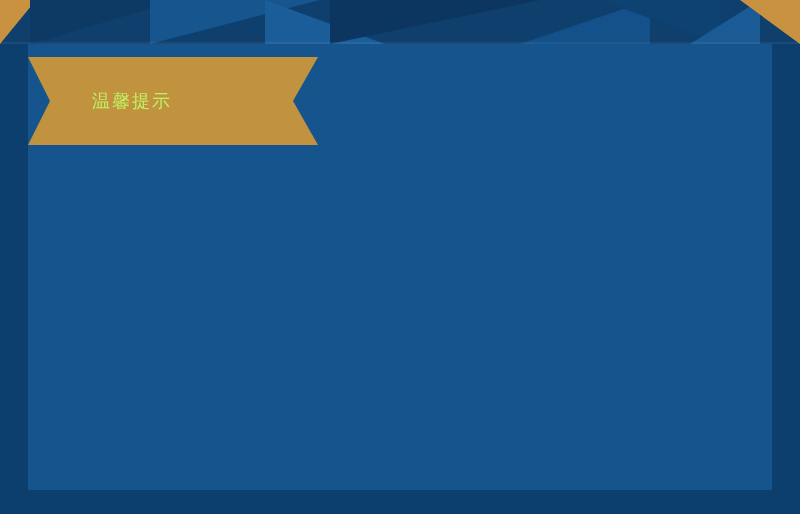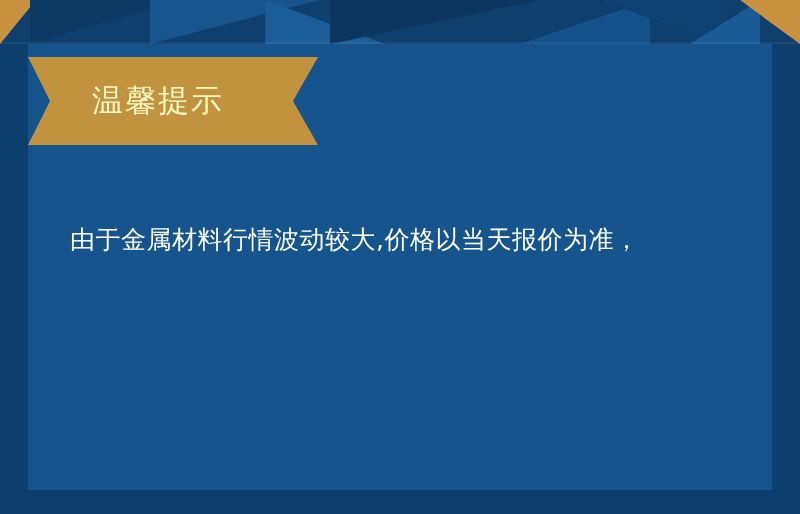--- a/index.html
+++ b/index.html
@@ -134,22 +134,22 @@
     height: 88px;
   }
   .ribbon svg {
     display: block;
   }
   .ribbon-text {
     position: absolute;
     left: 64px;
     top: 50%;
     transform: translateY(-50%);
-    color: #fef9c3;
-    font-size: 31px;
+    color: #bef264;
+    font-size: 18px;
     letter-spacing: 2px;
     font-family: "DejaVu Sans", "Liberation Sans", sans-serif;
     white-space: nowrap;
   }
 
   
   .body-text {
     position: absolute;
     left: 70px;
     top: 196px;
@@ -189,16 +189,15 @@
   <div class="panel"></div>
 
   <div class="ribbon">
     <svg width="290" height="88" viewBox="0 0 290 88" xmlns="http://www.w3.org/2000/svg">
       <polygon points="0,0 290,0 265,44 290,88 0,88 22,44" fill="#c2933f"></polygon>
     </svg>
     <div class="ribbon-text">温馨提示</div>
   </div>
 
   <div class="body-text">
-    <div class="line">由于金属材料行情波动较大,价格以当天报价为准，</div>
   </div>
 
 </div>
 
 </body></html>

